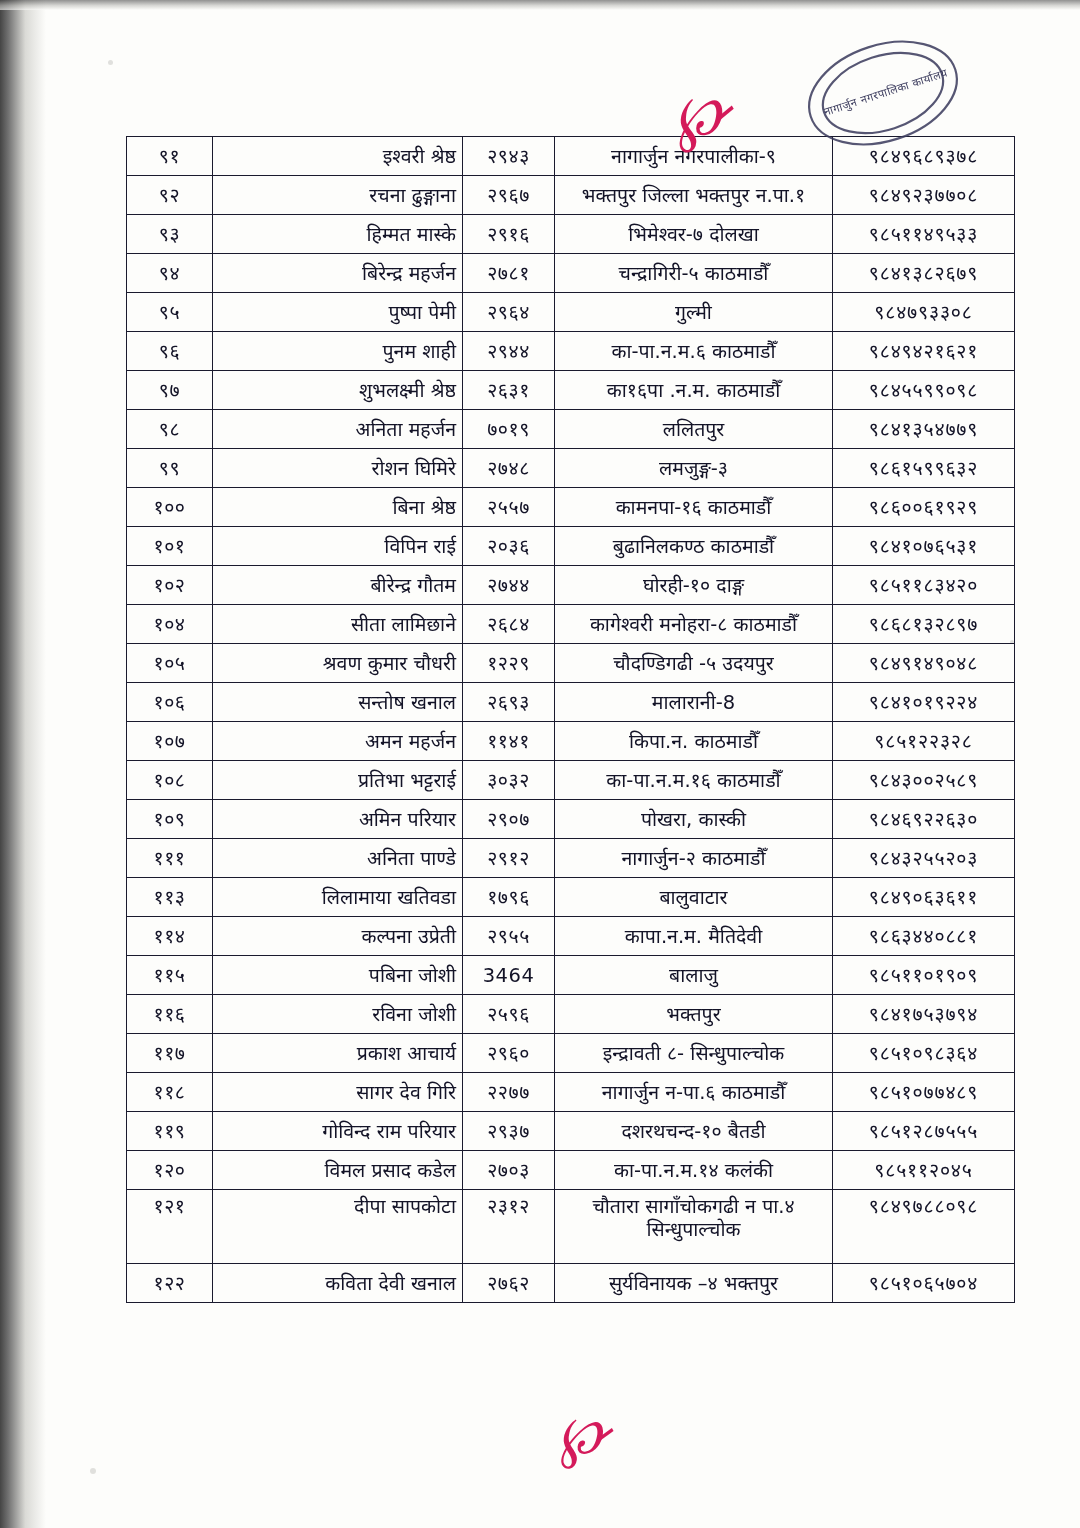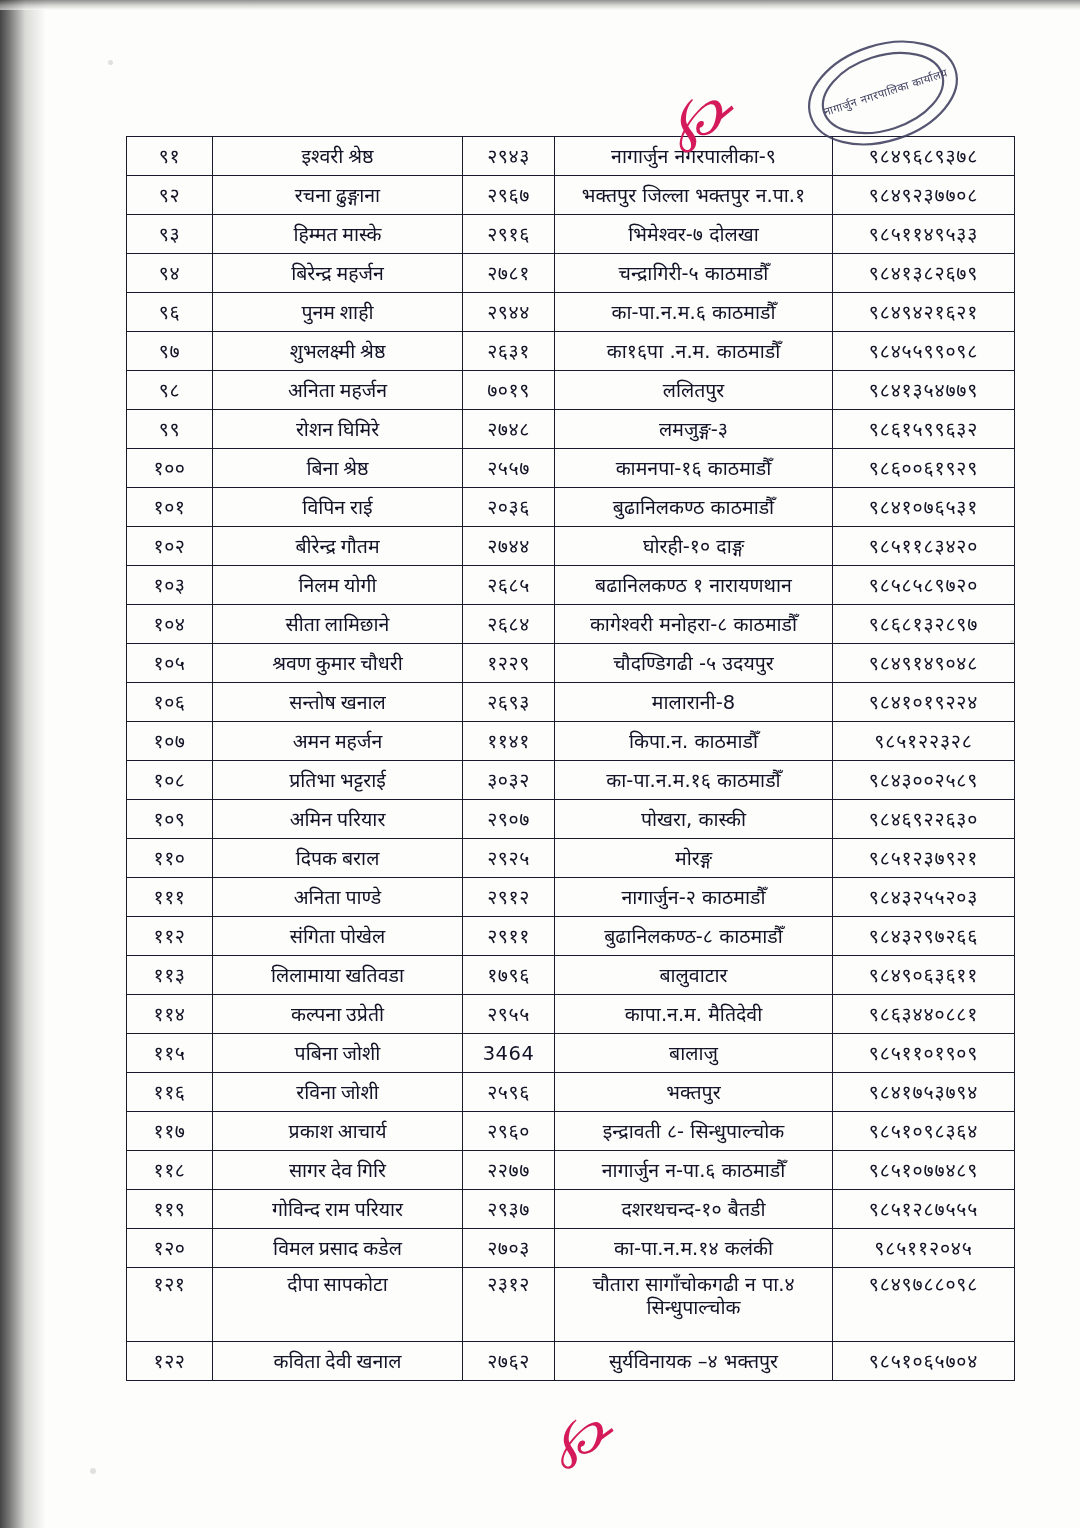--- a/index.html
+++ b/index.html
@@ -49,21 +49,21 @@
     padding: 2px 6px;
     font-size: 19.5px;
     line-height: 1.18;
     color: #131327;
     vertical-align: middle;
     height: 39px;
     box-sizing: border-box;
     white-space: pre-line;
   }
   .c-sn    { width: 86px;  text-align: center; letter-spacing: .5px; }
-  .c-name  { width: 250px; text-align: center; padding-left: 12px; font-family: Liberation Serif, serif; }
+  .c-name  { width: 250px; text-align: right; padding-left: 12px; }
   .c-code  { width: 92px;  text-align: center; letter-spacing: .5px; margin-left: 24px; }
   .c-addr  { width: 278px; text-align: center; padding-left: 10px; font-size: 18.5px; }
   .c-phone { width: 182px; text-align: center; letter-spacing: .8px; margin-left: 28px; }
 
   .row-tall td { height: 74px; vertical-align: top; padding-top: 5px; }
 
   
   .sig {
     position: absolute;
     color: #d41a5a;
@@ -148,20 +148,27 @@
           <td class="c-phone">९८५११४९५३३</td>
         </tr>
         <tr>
           <td class="c-sn">९४</td>
           <td class="c-name">बिरेन्द्र महर्जन</td>
           <td class="c-code">२७८१</td>
           <td class="c-addr">चन्द्रागिरी-५ काठमाडौँ</td>
           <td class="c-phone">९८४१३८२६७९</td>
         </tr>
         <tr>
+          <td class="c-sn">९५</td>
+          <td class="c-name">पुष्पा पेमी</td>
+          <td class="c-code">२९६४</td>
+          <td class="c-addr">गुल्मी</td>
+          <td class="c-phone">९८४७९३३०८</td>
+        </tr>
+        <tr>
           <td class="c-sn">९६</td>
           <td class="c-name">पुनम शाही</td>
           <td class="c-code">२९४४</td>
           <td class="c-addr">का-पा.न.म.६ काठमाडौँ</td>
           <td class="c-phone">९८४९४२१६२१</td>
         </tr>
         <tr>
           <td class="c-sn">९७</td>
           <td class="c-name">शुभलक्ष्मी श्रेष्ठ</td>
           <td class="c-code">२६३१</td>
@@ -197,27 +204,20 @@
           <td class="c-phone">९८४१०७६५३१</td>
         </tr>
         <tr>
           <td class="c-sn">१०२</td>
           <td class="c-name">बीरेन्द्र गौतम</td>
           <td class="c-code">२७४४</td>
           <td class="c-addr">घोरही-१० दाङ्ग</td>
           <td class="c-phone">९८५११८३४२०</td>
         </tr>
         <tr>
-          <td class="c-sn">१०३</td>
-          <td class="c-name">निलम योगी</td>
-          <td class="c-code">२६८५</td>
-          <td class="c-addr">बढानिलकण्ठ १ नारायणथान</td>
-          <td class="c-phone">९८५८५८९७२०</td>
-        </tr>
-        <tr>
           <td class="c-sn">१०४</td>
           <td class="c-name">सीता लामिछाने</td>
           <td class="c-code">२६८४</td>
           <td class="c-addr">कागेश्वरी मनोहरा-८ काठमाडौँ</td>
           <td class="c-phone">९८६८१३२८९७</td>
         </tr>
         <tr>
           <td class="c-sn">१०५</td>
           <td class="c-name">श्रवण कुमार चौधरी</td>
           <td class="c-code">१२२९</td>
@@ -246,39 +246,25 @@
           <td class="c-phone">९८४३००२५८९</td>
         </tr>
         <tr>
           <td class="c-sn">१०९</td>
           <td class="c-name">अमिन परियार</td>
           <td class="c-code">२९०७</td>
           <td class="c-addr">पोखरा, कास्की</td>
           <td class="c-phone">९८४६९२२६३०</td>
         </tr>
         <tr>
-          <td class="c-sn">११०</td>
-          <td class="c-name">दिपक बराल</td>
-          <td class="c-code">२९२५</td>
-          <td class="c-addr">मोरङ्ग</td>
-          <td class="c-phone">९८५१२३७९२१</td>
-        </tr>
-        <tr>
           <td class="c-sn">१११</td>
           <td class="c-name">अनिता पाण्डे</td>
           <td class="c-code">२९१२</td>
           <td class="c-addr">नागार्जुन-२ काठमाडौँ</td>
           <td class="c-phone">९८४३२५५२०३</td>
-        </tr>
-        <tr>
-          <td class="c-sn">११२</td>
-          <td class="c-name">संगिता पोखेल</td>
-          <td class="c-code">२९११</td>
-          <td class="c-addr">बुढानिलकण्ठ-८ काठमाडौँ</td>
-          <td class="c-phone">९८४३२९७२६६</td>
         </tr>
         <tr>
           <td class="c-sn">११३</td>
           <td class="c-name">लिलामाया खतिवडा</td>
           <td class="c-code">१७९६</td>
           <td class="c-addr">बालुवाटार</td>
           <td class="c-phone">९८४९०६३६११</td>
         </tr>
         <tr>
           <td class="c-sn">११४</td>

